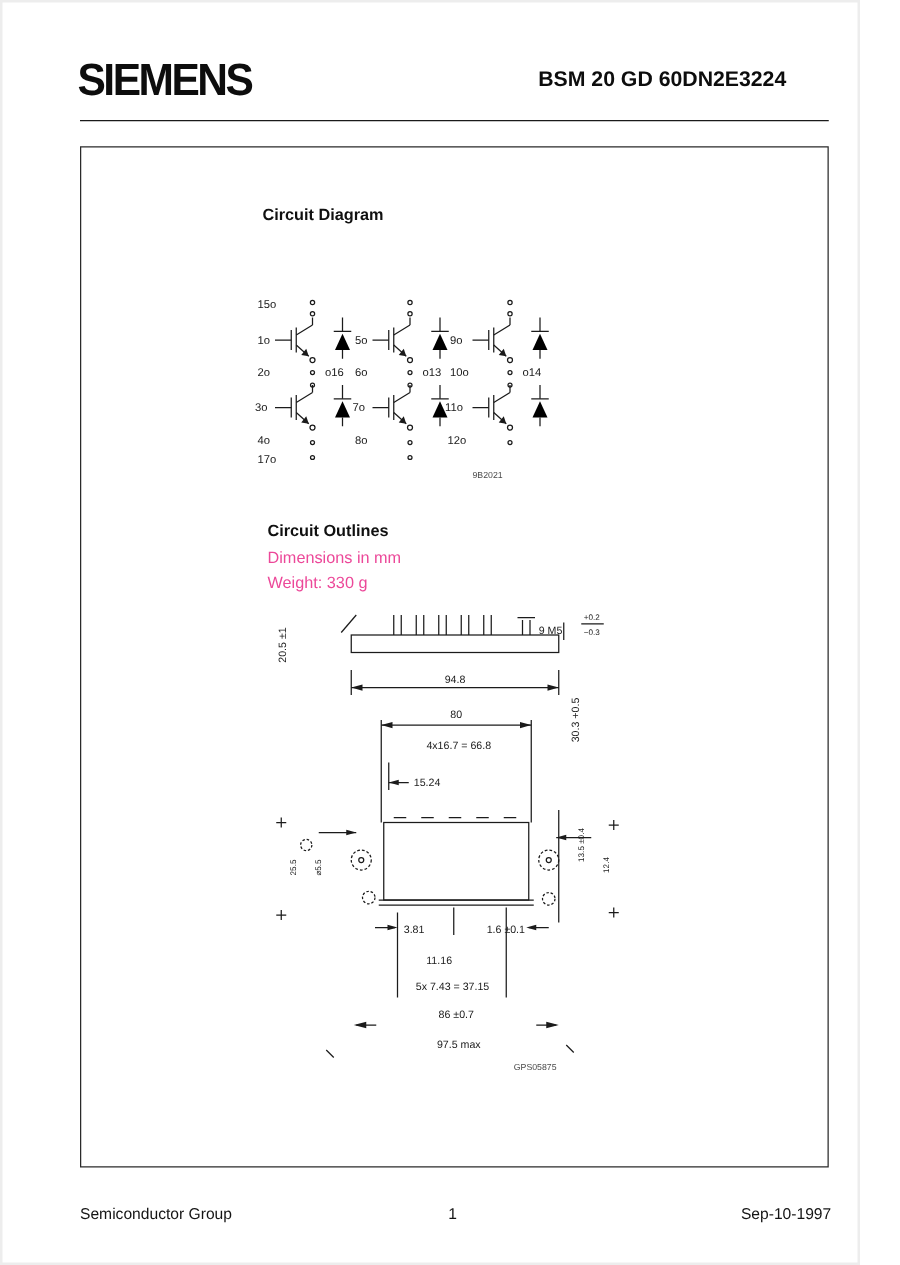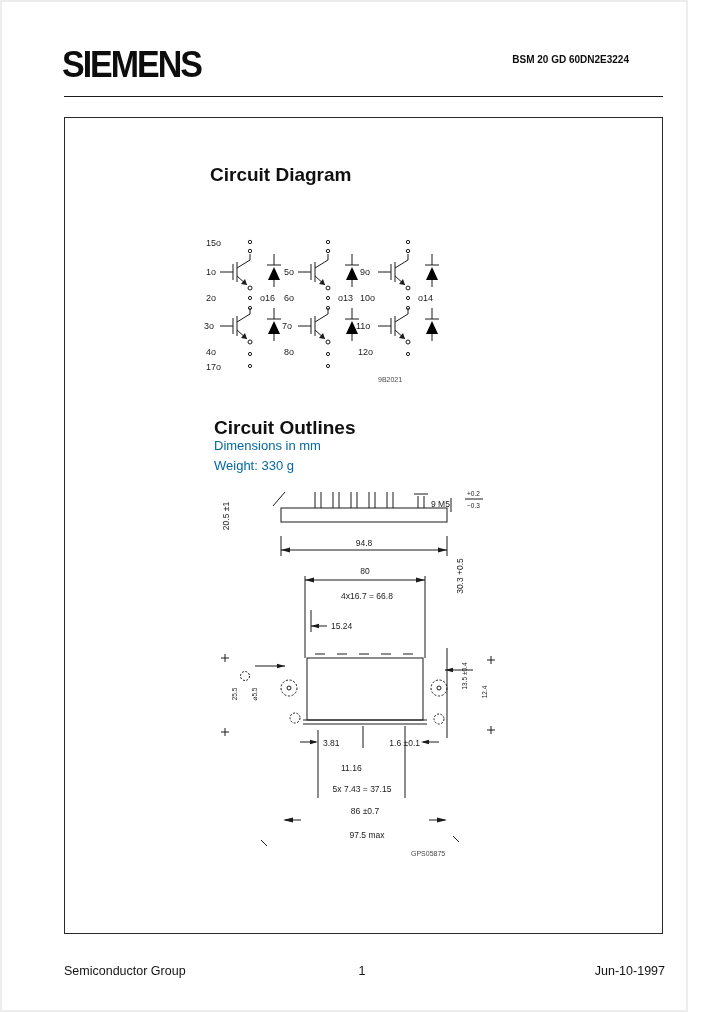--- a/index.html
+++ b/index.html
@@ -6,30 +6,30 @@
   .page{
     position:relative;width:688px;height:1012px;background:#ffffff;
     border:2px solid #ededed;box-sizing:border-box;overflow:hidden;
     font-family:"Liberation Sans",sans-serif;color:#111;
   }
   .logo{
     position:absolute;left:60px;top:42px;font-size:34px;font-weight:800;
     letter-spacing:-2px;transform:scaleY(1.06);transform-origin:left top;color:#0d0d0d;
   }
   .partno{
-    position:absolute;right:57px;top:52px;font-size:10px;font-weight:700;color:#0d0d0d;
+    position:absolute;right:57px;top:52px;font-size:17px;font-weight:700;color:#0d0d0d;
   }
   .header-rule{
     position:absolute;left:62px;top:94px;width:599px;height:0;border-top:1.6px solid #1a1a1a;
   }
   .frame{
     position:absolute;left:62px;top:115px;width:597px;height:815px;border:1px solid #2a2a2a;
   }
-  .sec-title{position:absolute;font-size:19px;font-weight:700;color:#101010;}
-  .sec-note{position:absolute;font-size:13px;font-weight:400;color:#0369a1;}
+  .sec-title{position:absolute;font-size:13px;font-weight:700;color:#101010;}
+  .sec-note{position:absolute;font-size:13px;font-weight:400;color:#ec4899;}
   .circuit-svg{position:absolute;left:200px;top:228px;}
   .outline-svg{position:absolute;left:213px;top:478px;}
   svg text{font-family:"Liberation Sans",sans-serif;fill:#1b1b1b;}
   svg .dim{font-size:8.5px;}
   svg .dim-sm{font-size:6.5px;}
   svg .lbl{font-size:9px;}
   svg .tiny{font-size:7px;fill:#4a4a4a;}
   svg line,svg polyline,svg rect,svg circle,svg path{stroke:#1b1b1b;fill:none;stroke-width:1;}
   .footer{position:absolute;top:962px;left:0;width:720px;font-size:12.5px;color:#141414;}
   .footer .f-left{position:absolute;left:62px;}
@@ -237,16 +237,16 @@
       <text class="dim" text-anchor="middle" x="152" y="358">97.5 max</text>
       <line x1="46" y1="360" x2="52" y2="366"></line>
       <line x1="238" y1="356" x2="244" y2="362"></line>
       <text class="tiny" x="196" y="376">GPS05875</text>
     </g>
   </svg>
 
   <div class="footer">
     <span class="f-center">1</span>
     <span class="f-left">Semiconductor Group</span>
-    <span class="f-right">Jun-10-1997</span>
+    <span class="f-right">Sep-10-1997</span>
   </div>
 
 </div>
 
 </body></html>

